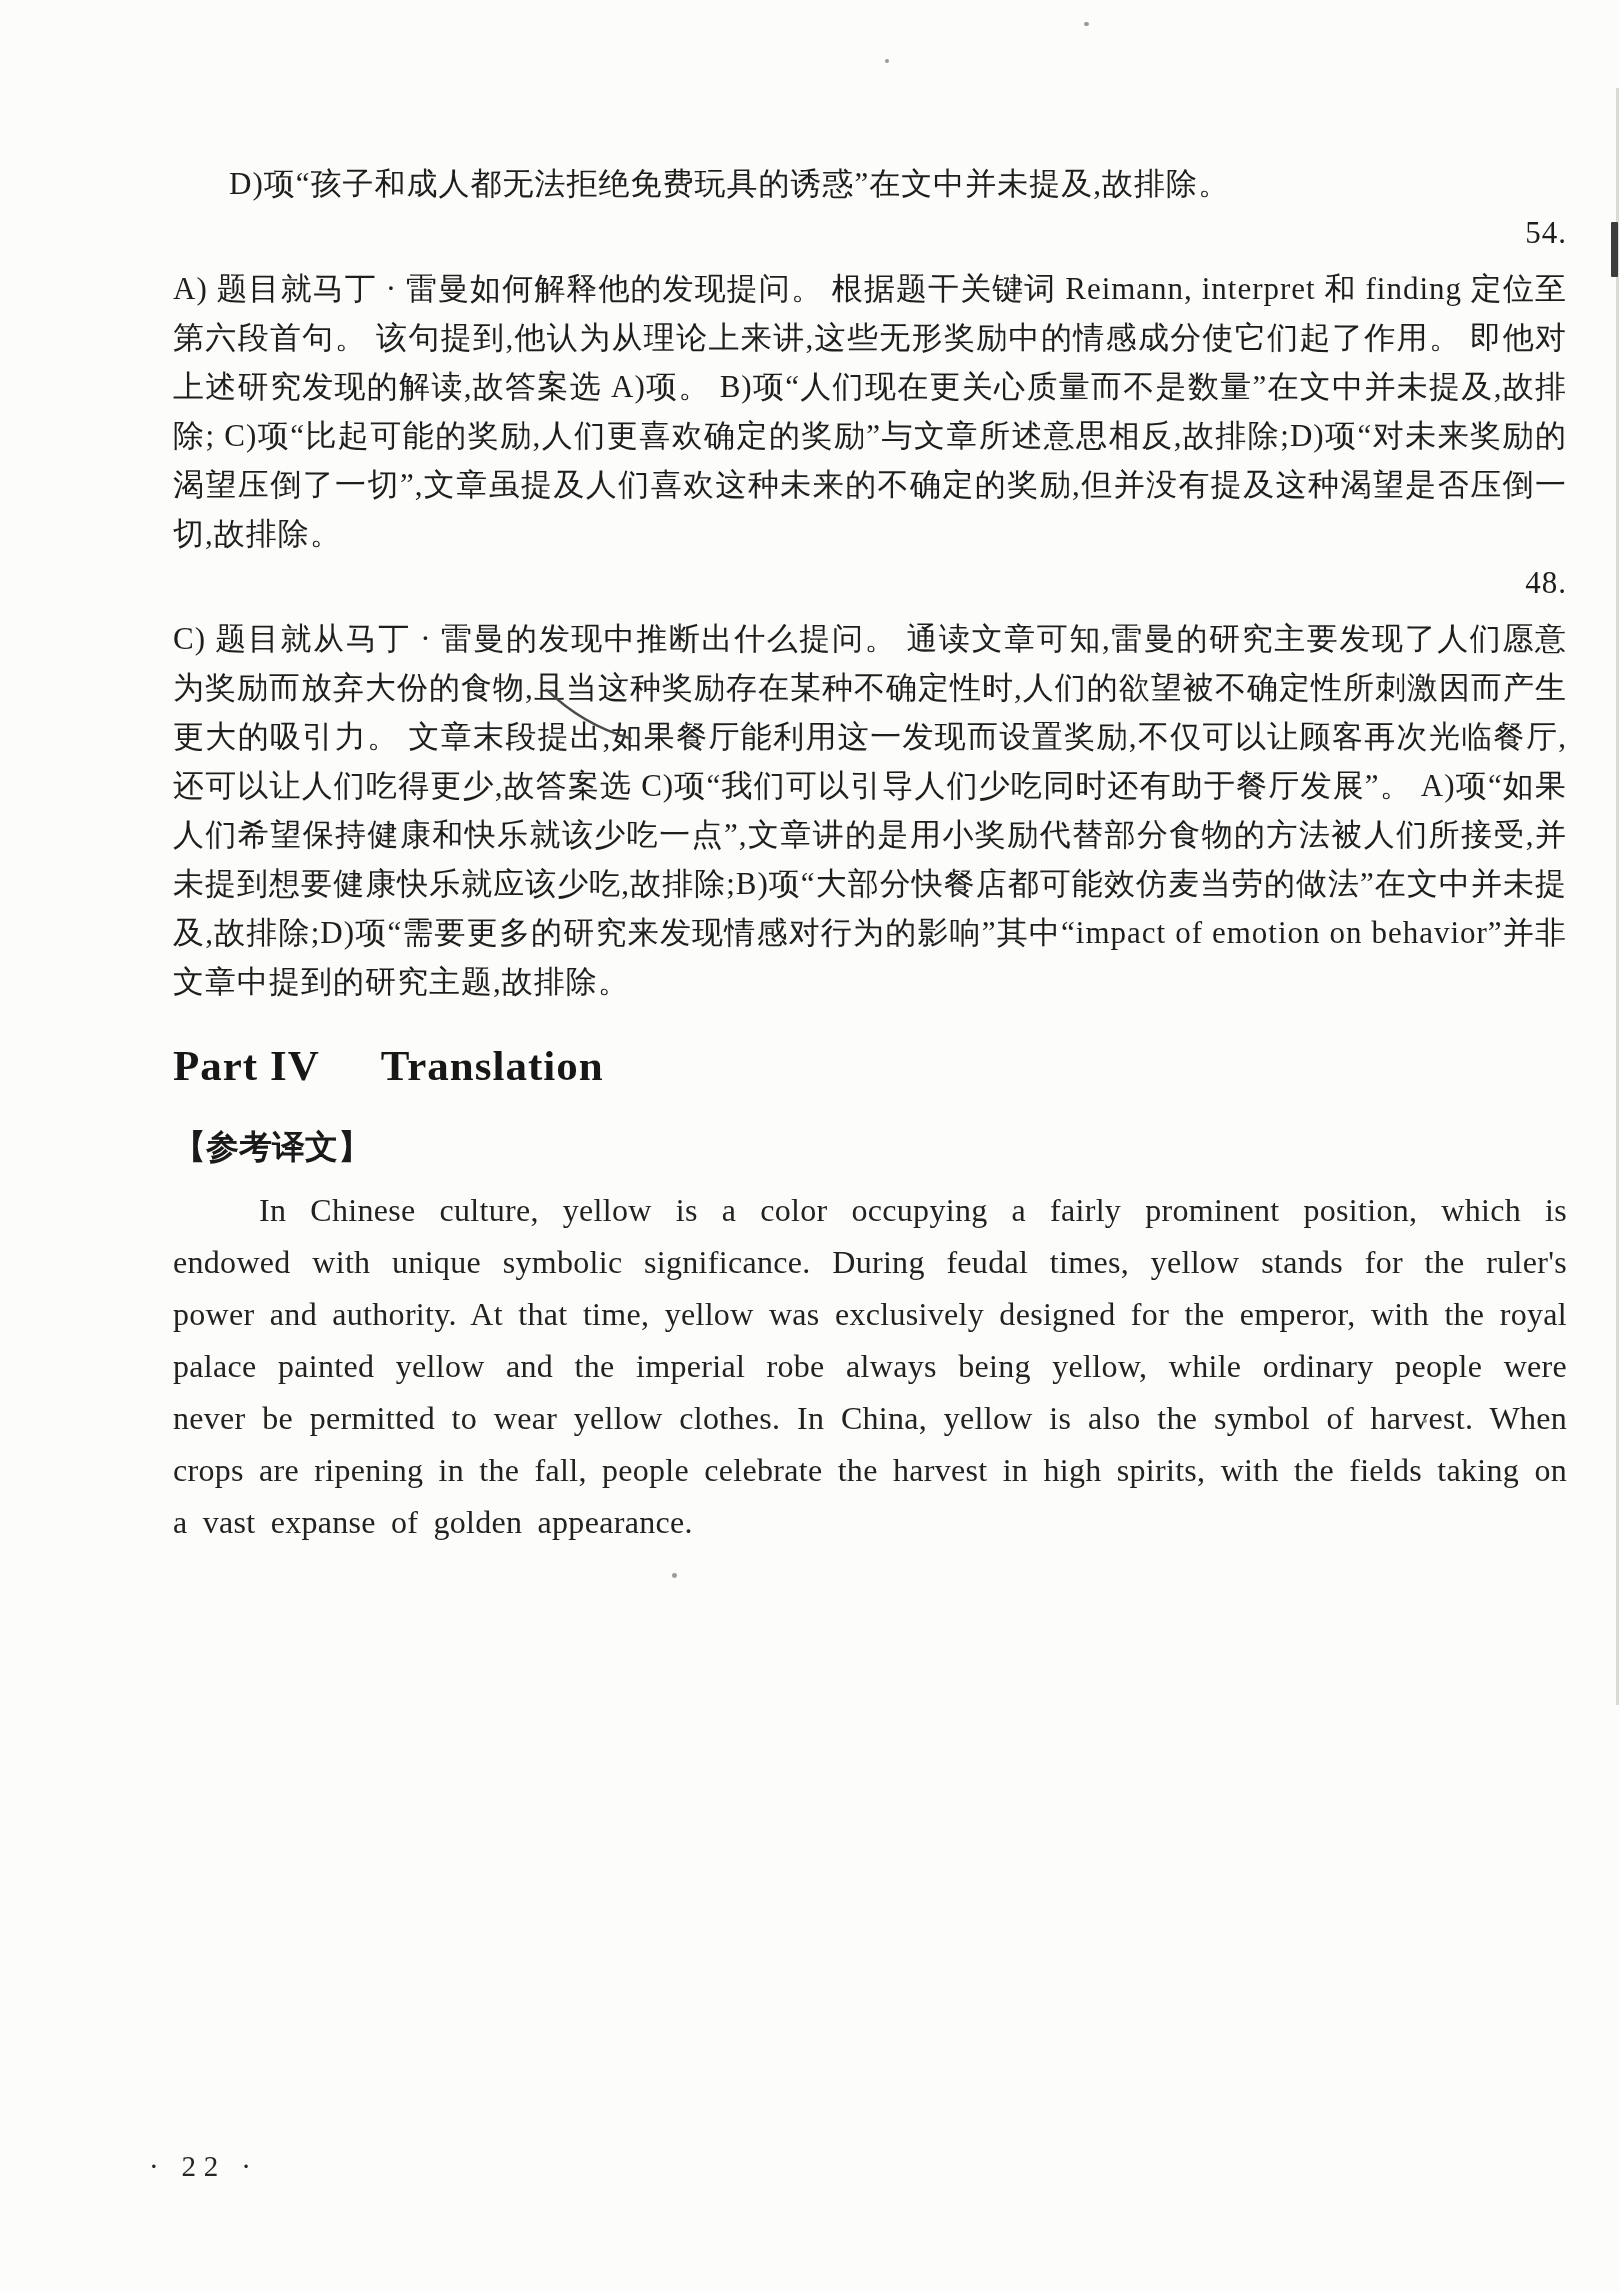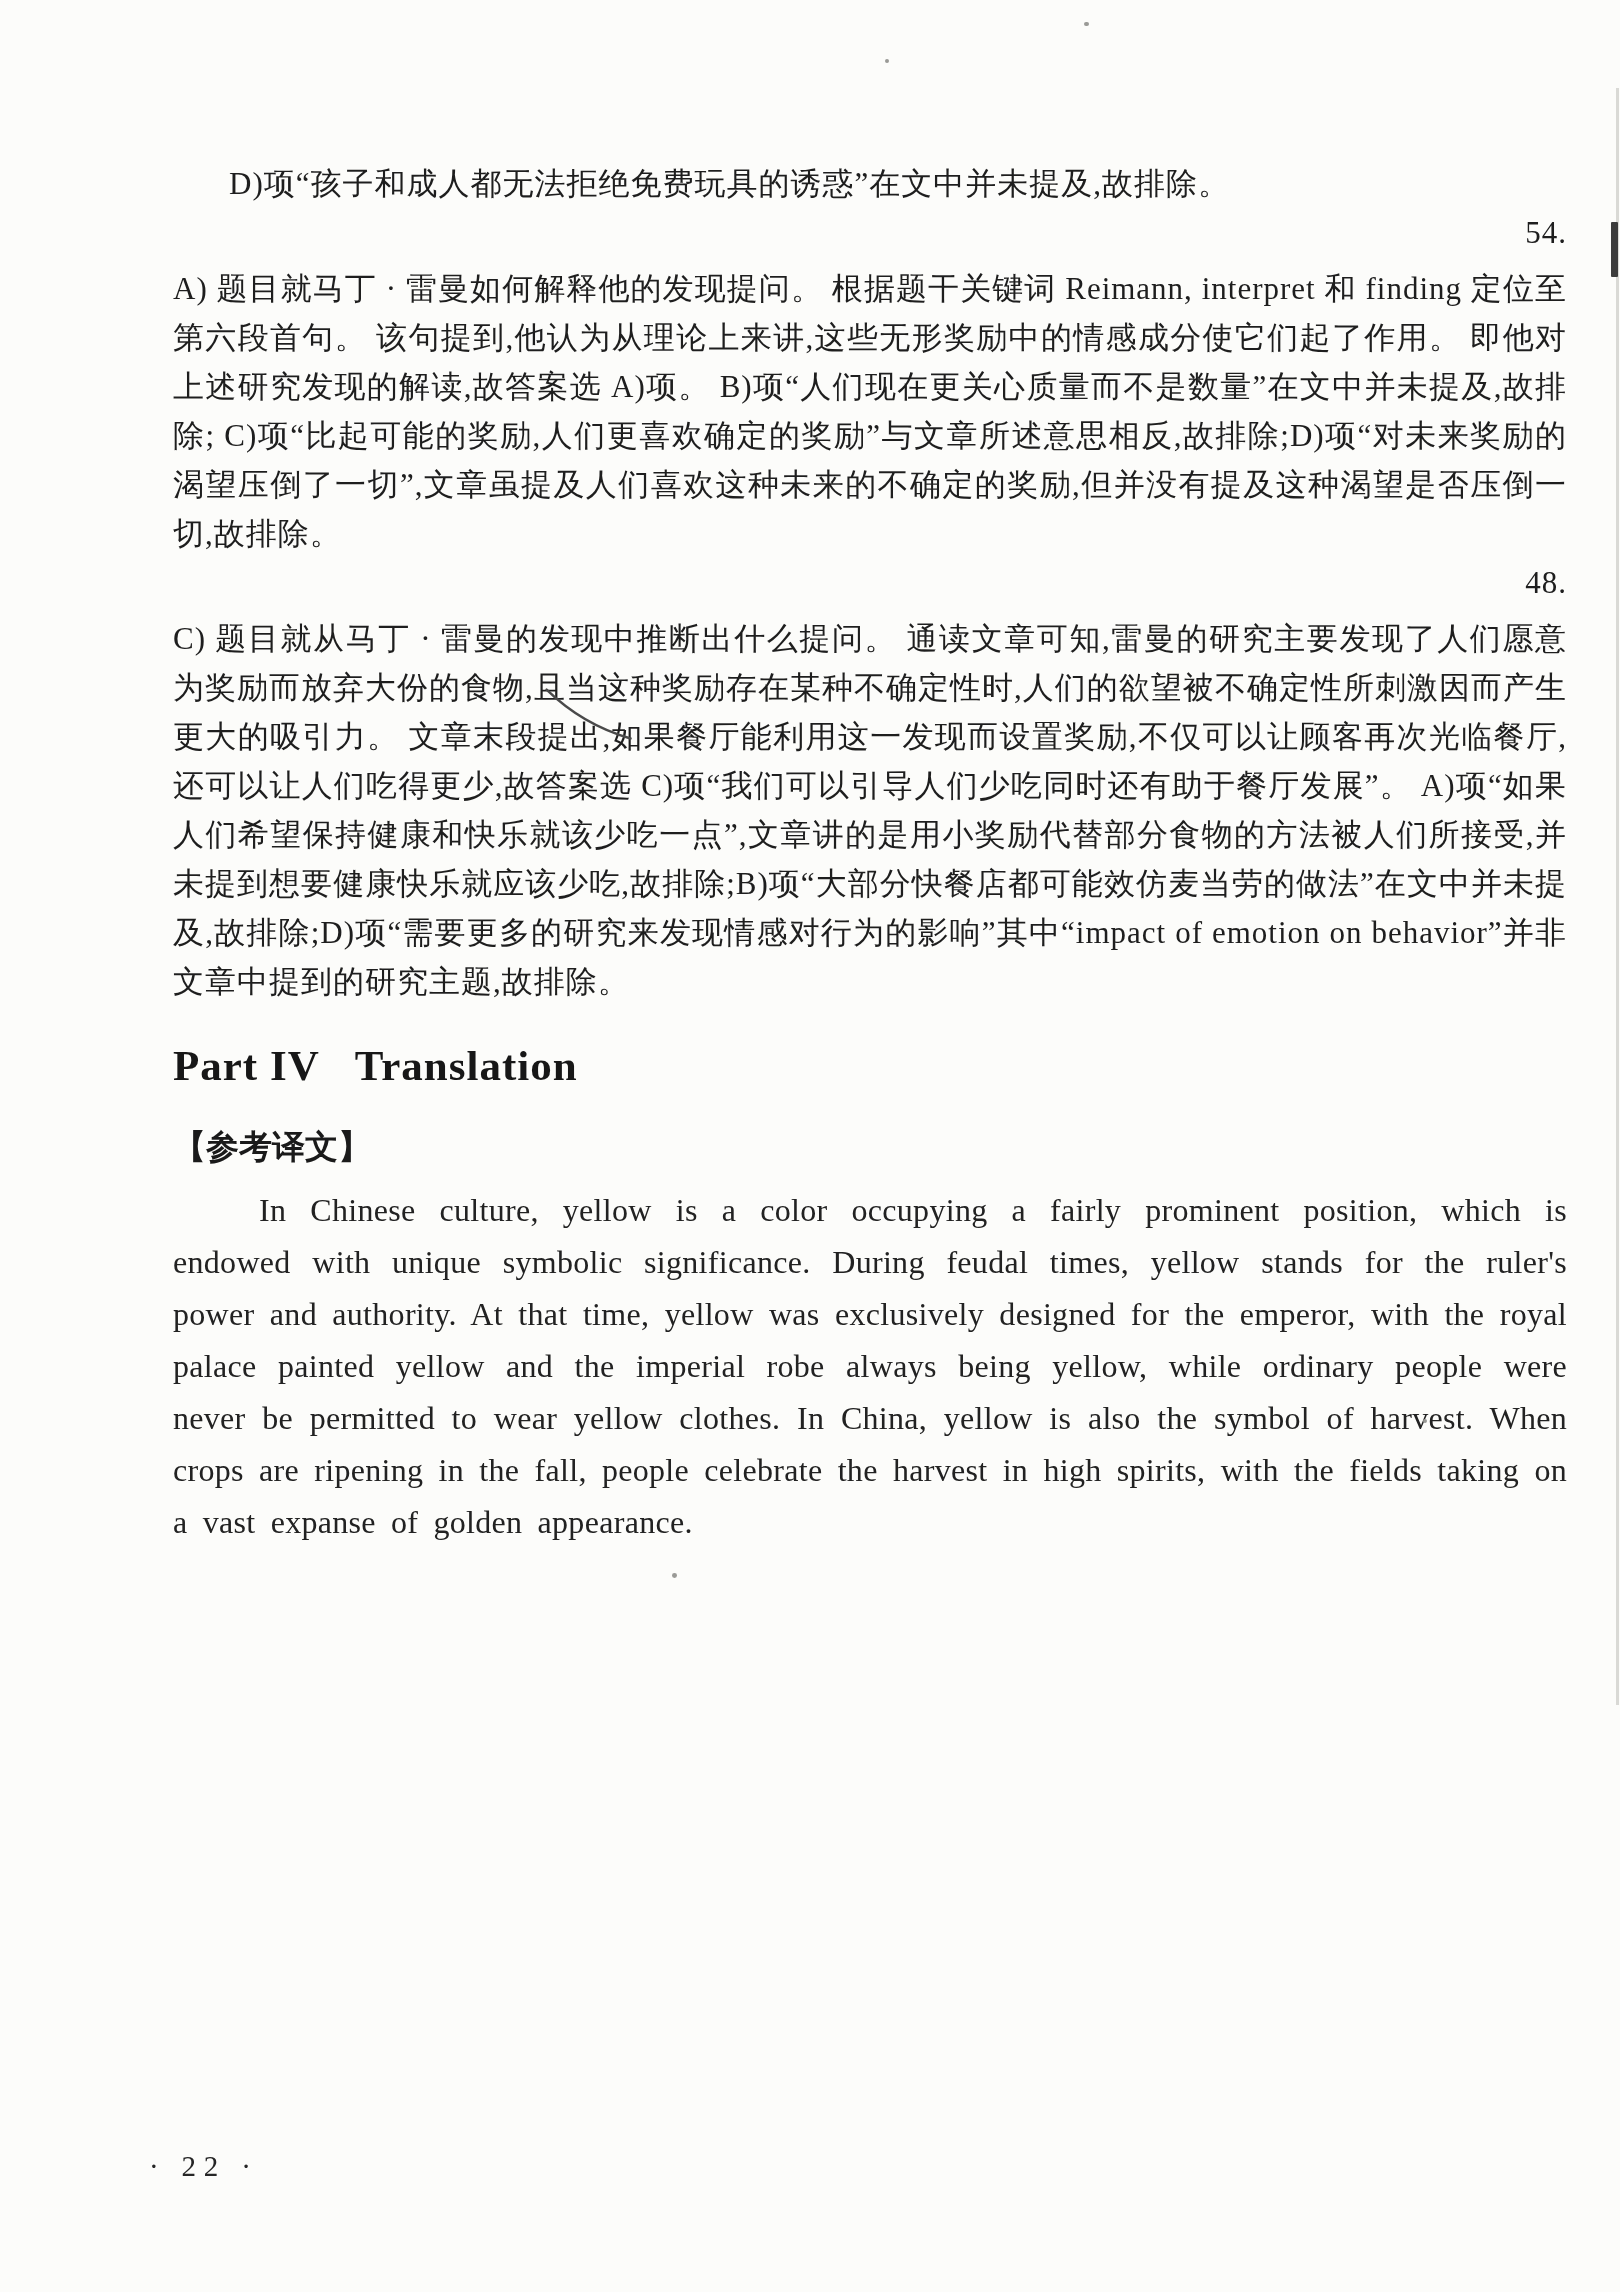--- a/index.html
+++ b/index.html
@@ -33,21 +33,21 @@
   .qnum { flex: 0 0 56px; white-space: nowrap; }
   .qtext { flex: 1 1 auto; text-align: justify; }
   
   .part-heading {
     margin: 35px 0 0 0;
     font-size: 43px;
     font-weight: bold;
     letter-spacing: 1px;
     color: #171717;
     display: flex;
-    gap: 35px;
+    gap: 61px;
     font-family: "Liberation Serif", serif;
   }
   .ref-label {
     margin-top: 35px;
     font-size: 33px;
     font-weight: bold;
     color: #1a1a1a;
   }
   
   .english {

